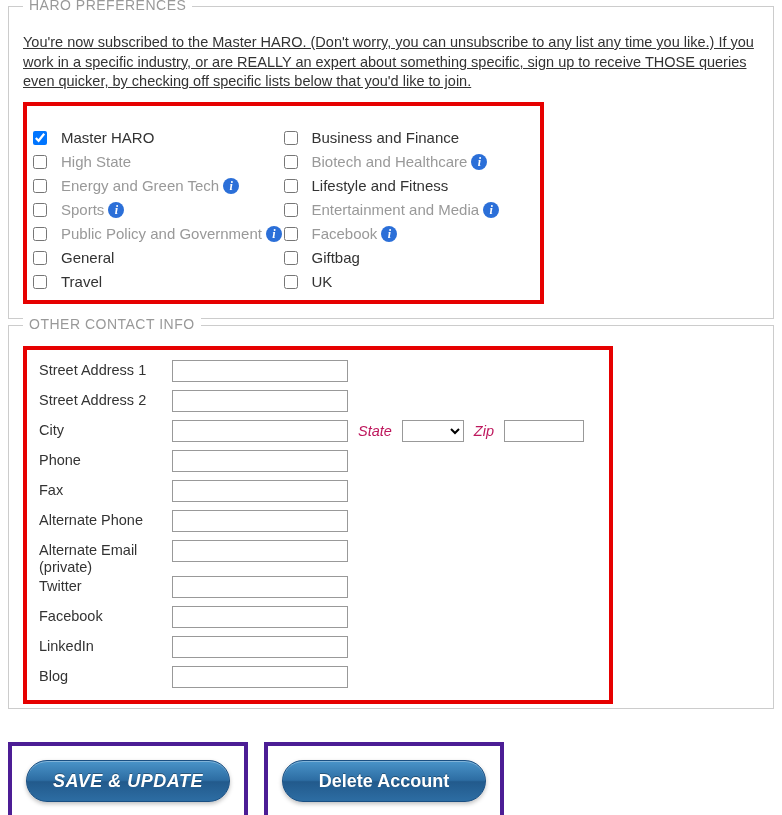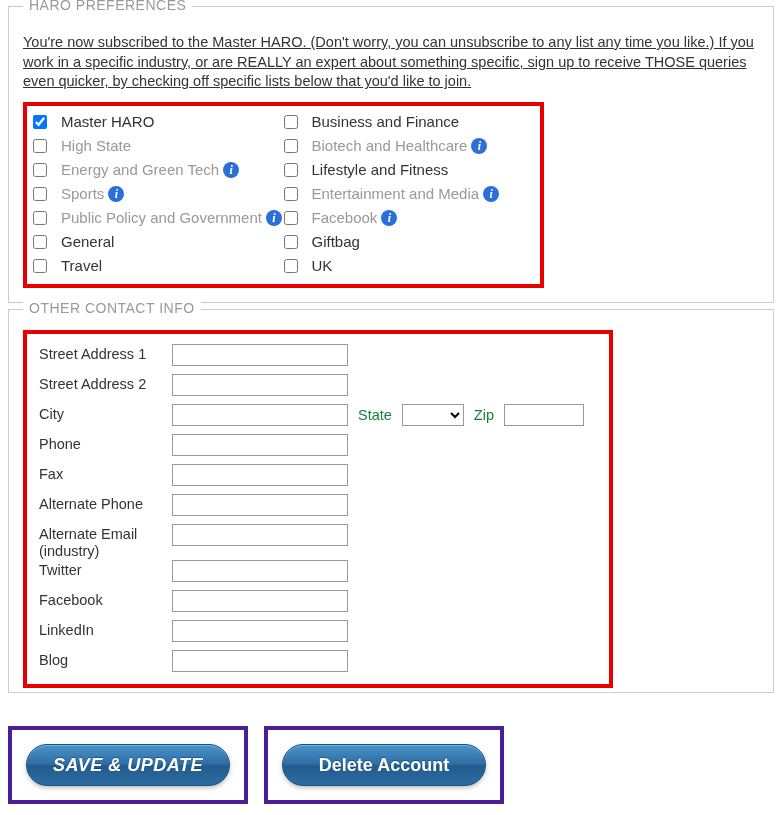--- a/index.html
+++ b/index.html
@@ -29,21 +29,21 @@
     }
     .intro {
       color: #333;
       font-size: 14.5px;
       line-height: 1.35;
       margin-bottom: 10px;
       text-decoration: underline;
     }
     .highlight-box-1 {
       border: 4px solid #e60000;
-      padding: 4px 6px 6px 6px;
+      padding: 20px 6px 6px 6px;
       width: 521px;
     }
     .pref-cols {
       display: flex;
     }
     .pref-col {
       flex: 1;
     }
     .pref-item {
       display: flex;
@@ -111,21 +111,22 @@
       width: 176px;
       background: #fff;
     }
     .inline-group {
       display: flex;
       align-items: center;
       gap: 10px;
     }
     .inline-label {
       font-size: 14.5px;
-      color: #15803d;
+      color: #be185d;
+      font-style: italic;
     }
     .state-select {
       border: 1px solid #999;
       height: 22px;
       width: 62px;
       background: #fff;
       font-size: 13px;
     }
     .zip-input {
       border: 1px solid #999;
@@ -282,21 +283,21 @@
       <div class="form-label">Fax</div>
       <input class="form-input" value="" style="">
     </div>
 
     <div class="form-row">
       <div class="form-label">Alternate Phone</div>
       <input class="form-input" value="" style="">
     </div>
 
     <div class="form-row" style="margin-bottom:0;">
-      <div class="form-label">Alternate Email (industry)</div>
+      <div class="form-label">Alternate Email (private)</div>
       <input class="form-input" value="" style="">
     </div>
 
     <div class="form-row">
       <div class="form-label">Twitter</div>
       <input class="form-input" value="" style="">
     </div>
 
     <div class="form-row">
       <div class="form-label">Facebook</div>

